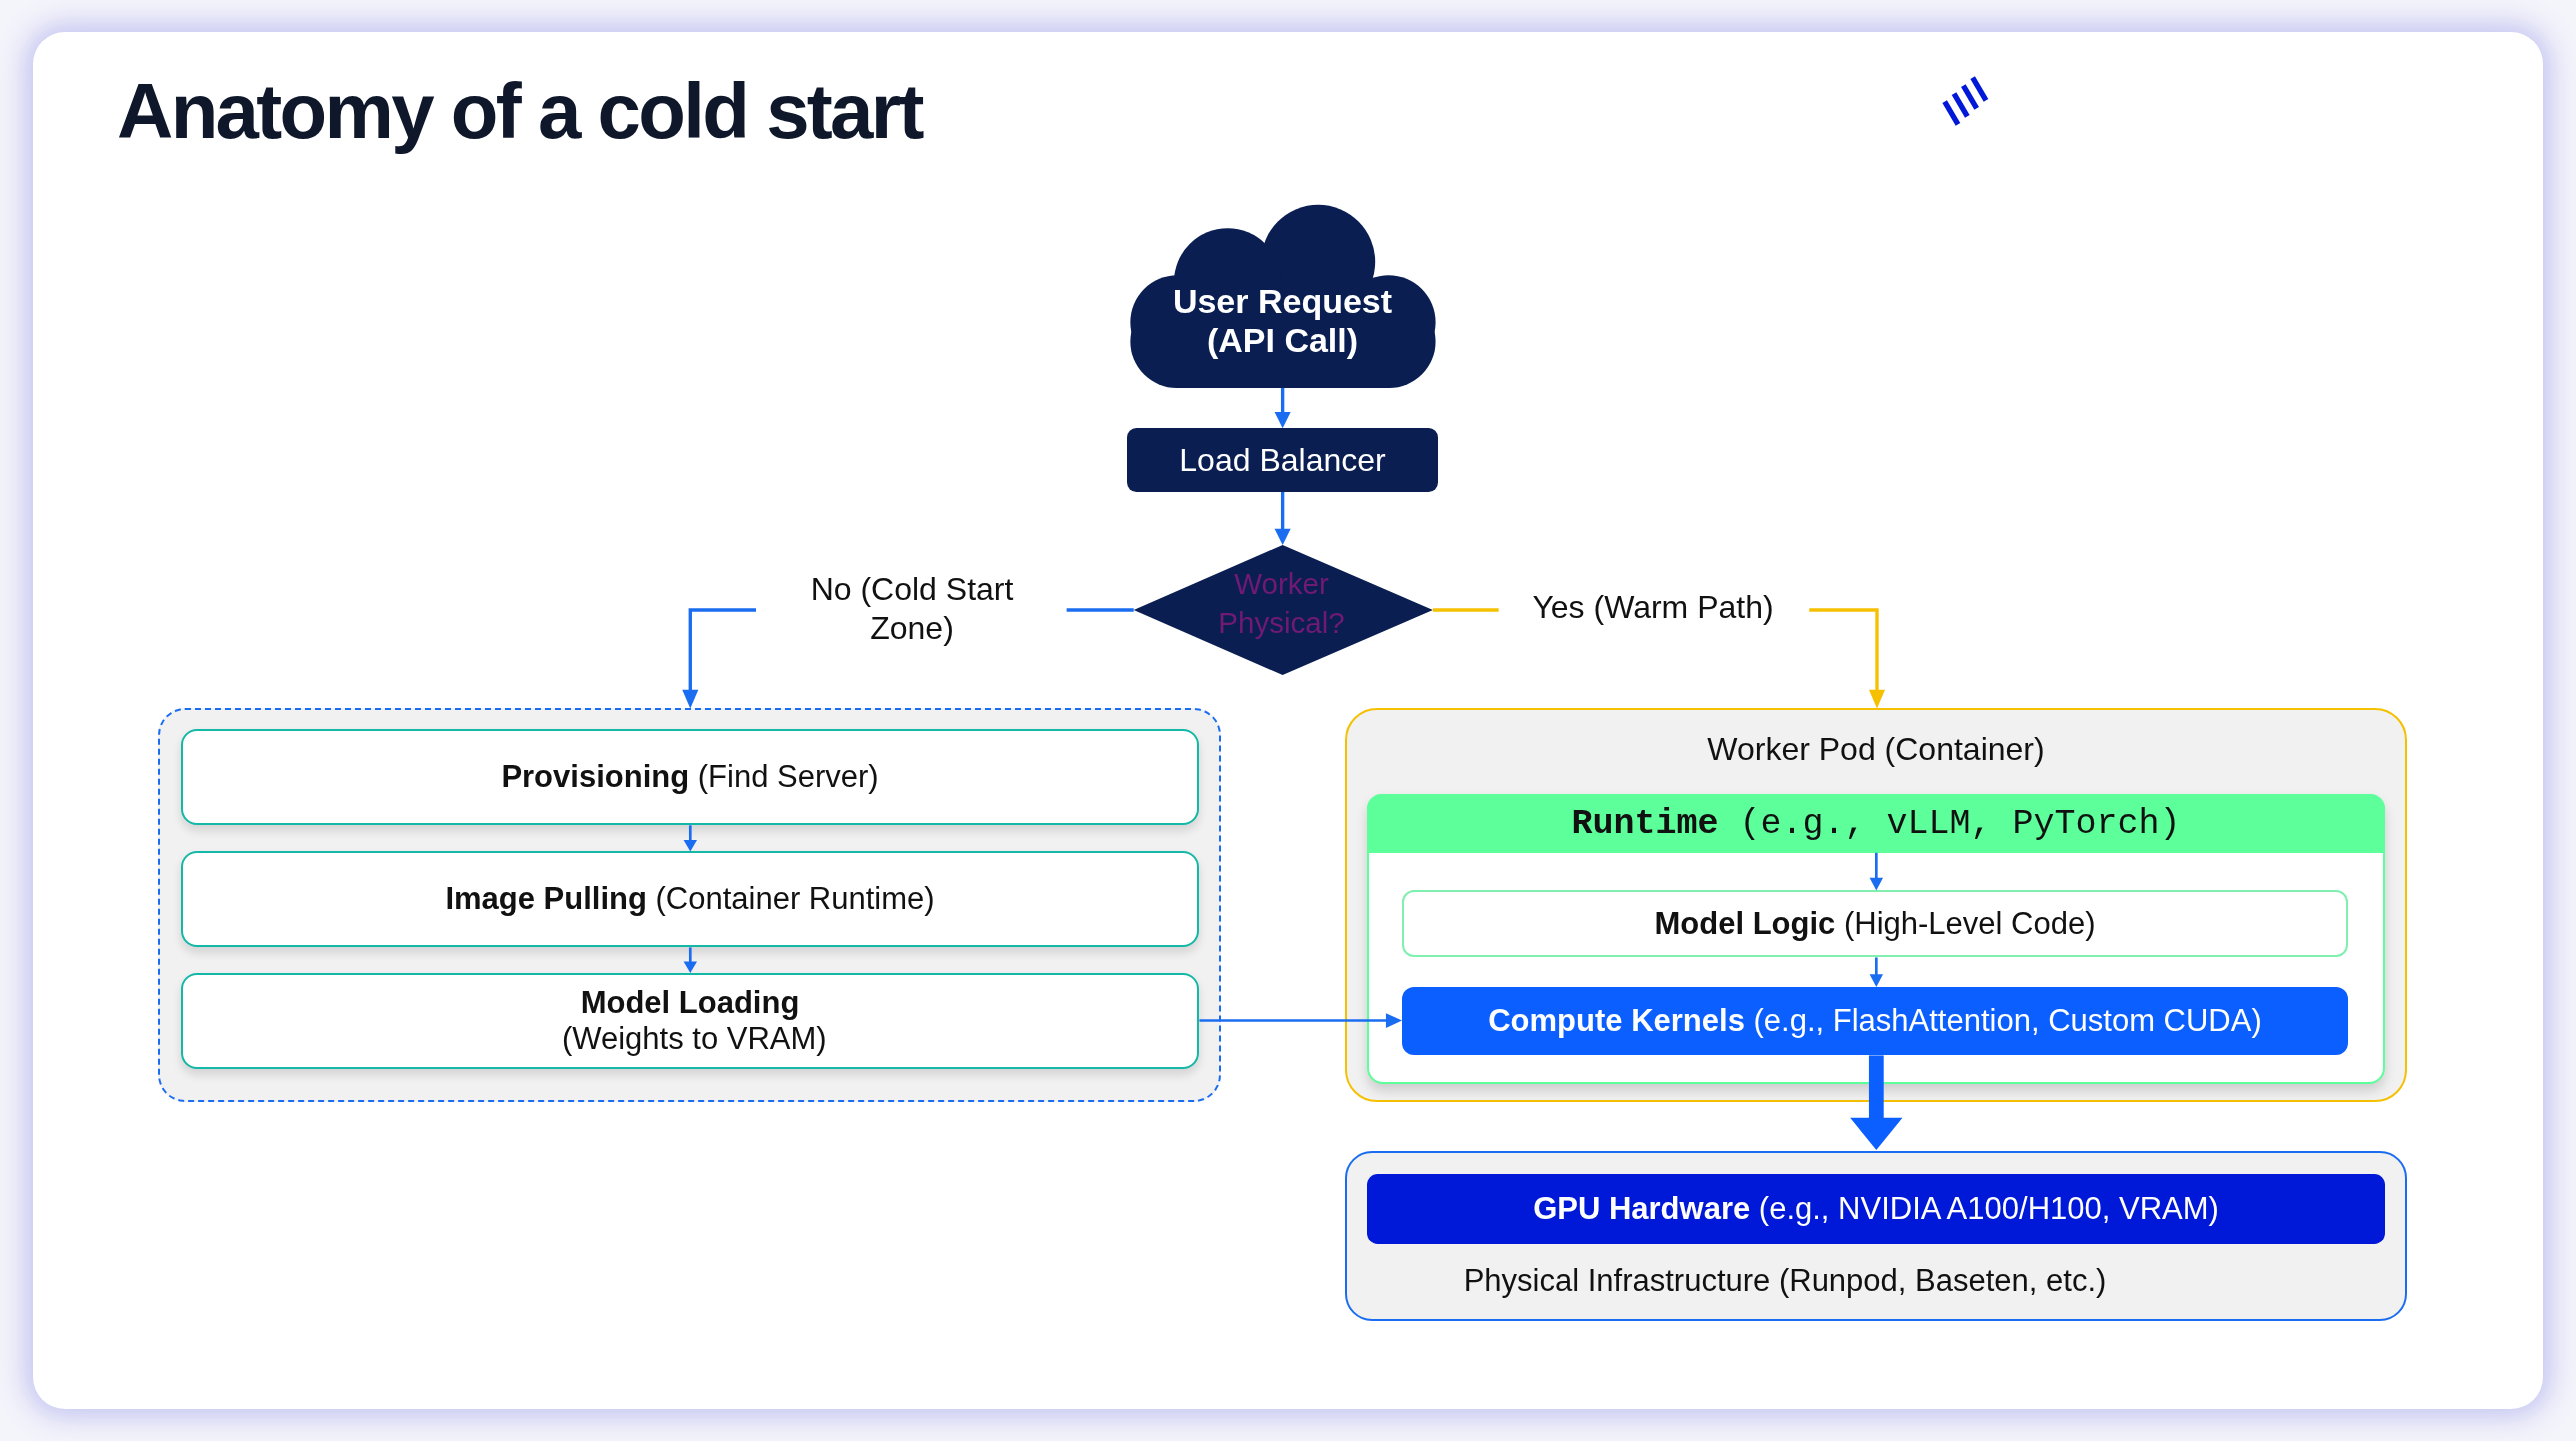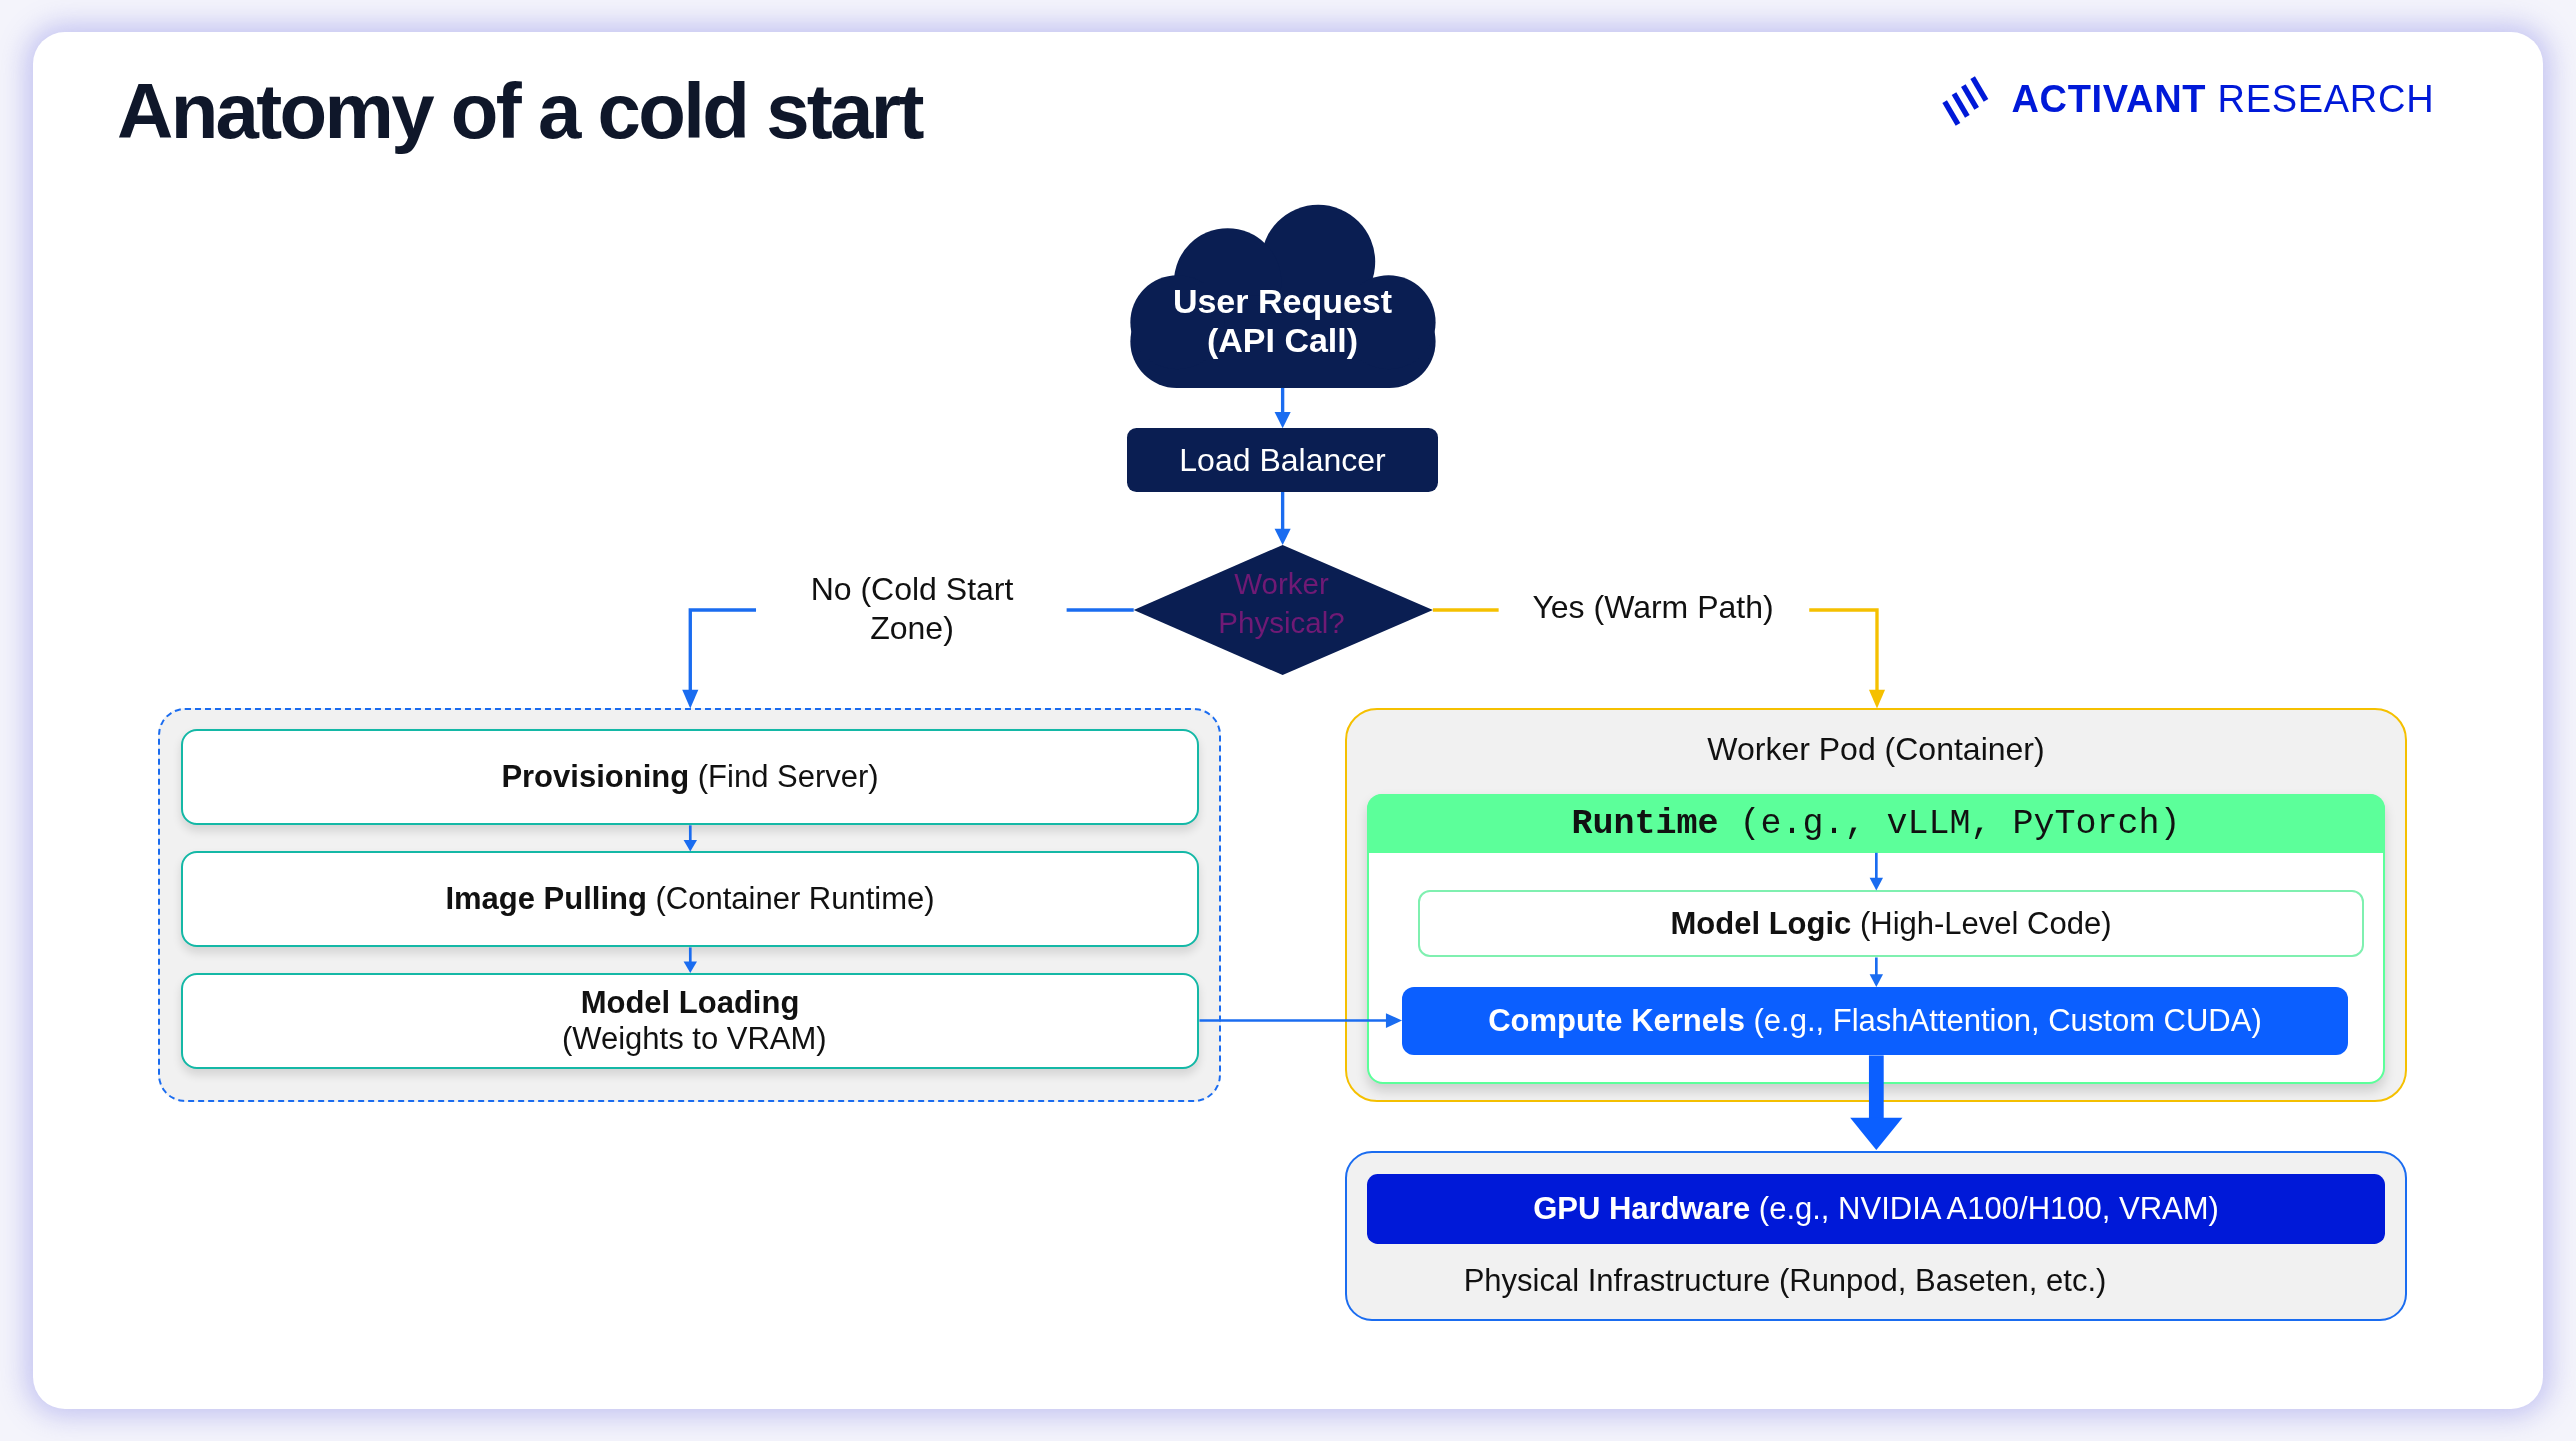--- a/index.html
+++ b/index.html
@@ -29,21 +29,21 @@
   .step b, .inner b { font-weight:bold; }
   .pod { position:absolute; left:1345px; top:708px; width:1062px; height:394px; background:#f1f1f1;
          border:2px solid #f5c000; border-radius:32px; box-sizing:border-box; }
   .pod-label { position:absolute; left:1345px; top:731px; width:1062px; font-size:32px; text-align:center; color:#111; }
   .runtime-wrap { position:absolute; left:1367px; top:794px; width:1018px; height:290px; background:#fff;
                   border:2px solid #5cff9a; border-radius:16px; box-sizing:border-box;
                   box-shadow:0 6.7px 12px rgba(0,0,0,0.15); }
   .runtime { position:absolute; left:1367px; top:794px; width:1018px; height:59px; background:#5cff9a;
              border-radius:14.8px 14.8px 0 0; display:flex; align-items:center; justify-content:center; font-size:35px; color:#111;font-family:Liberation Mono, monospace; }
   .inner { position:absolute; display:flex; align-items:center; justify-content:center; font-size:31px; box-sizing:border-box; border-radius:12px; }
-  .logic { left:1402px; top:890px; width:946px; height:67px; background:#fff; border:2px solid #7ff0b0; color:#111;margin-left:16px; }
+  .logic { left:1402px; top:890px; width:946px; height:67px; background:#fff; border:2px solid #7ff0b0; color:#111; }
   .kernels { left:1402px; top:987px; width:946px; height:68px; background:#0b5fff; color:#fff; }
   .infra { position:absolute; left:1345px; top:1151px; width:1062px; height:170px; background:#f1f1f1;
            border:2px solid #1a6cf0; border-radius:27px; box-sizing:border-box; }
   .gpu { position:absolute; left:1367px; top:1174px; width:1018px; height:70px; background:#0019d8; border-radius:10.7px;
          display:flex; align-items:center; justify-content:center; color:#fff; font-size:31px; }
   .gpu b { font-weight:bold; }
   .infra-label { position:absolute; left:1345px; top:1263px; width:880px; text-align:center; font-size:31px; color:#111; }
   svg.lines { position:absolute; left:0; top:0; }
 </style>
 </head>
@@ -55,21 +55,20 @@
 
 <div class="logo">
   <svg class="logo-mark" viewBox="0 0 90 80">
     <g stroke="#0019d8" stroke-width="8" stroke-linecap="butt">
       <line x1="4" y1="44" x2="24" y2="78"></line>
       <line x1="18" y1="32" x2="38" y2="66"></line>
       <line x1="32" y1="20" x2="52" y2="54"></line>
       <line x1="46" y1="8" x2="66" y2="42"></line>
     </g>
   </svg>
-  <span class="logo-text"><b>ACTIVANT</b> <span>RESEARCH</span></span>
 </div>
 
 <svg class="lines" width="2576" height="1442" viewBox="0 0 3840 2149">
   <defs>
     <marker id="ab" markerWidth="10" markerHeight="10" refX="5" refY="9" orient="auto-start-reverse" markerUnits="userSpaceOnUse" viewBox="0 0 10 10"></marker>
   </defs>
 
   <g fill="#0a1e52">
     <circle cx="1965" cy="390" r="85"></circle>
     <circle cx="1830" cy="420" r="80"></circle>

